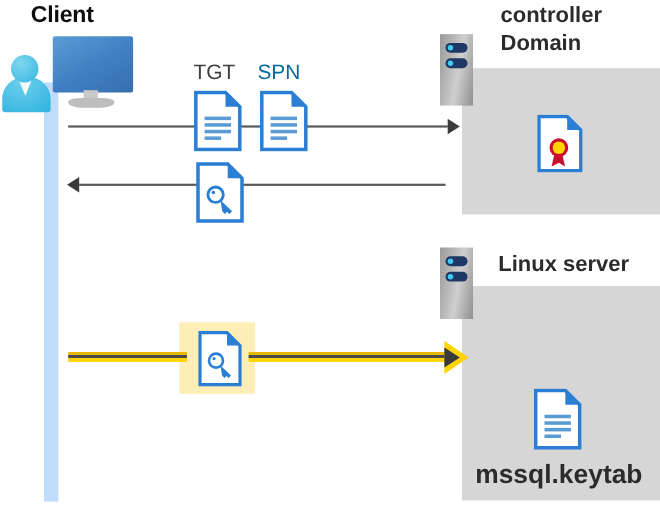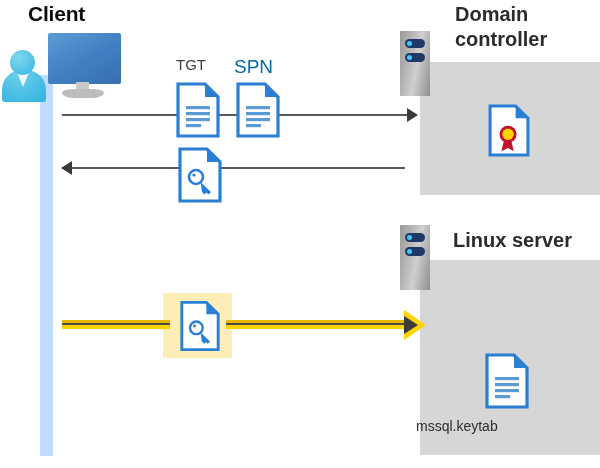--- a/index.html
+++ b/index.html
@@ -23,26 +23,26 @@
     left:455px; top:2px;
     font-size:20px; font-weight:bold; color:#2b2b2b;
     line-height:25px; width:140px;
   }
   .lbl-linux{
     left:453px; top:228px;
     font-size:20px; font-weight:bold; color:#2b2b2b;
     line-height:25px; width:150px;
   }
   .lbl-keytab{
-    left:416px; top:418px;
-    font-size:14px; font-weight:normal; color:#2b2b2b;
+    left:432px; top:418px;
+    font-size:24px; font-weight:bold; color:#2b2b2b;
   }
   .lbl-tgt{
     left:176px; top:56px;
-    font-size:15px; color:#404040;
+    font-size:19px; color:#404040;
   }
   .lbl-spn{
     left:234px; top:56px;
     font-size:19px; color:#0369a1;
   }
 
   
   .panel{background:#d6d6d6;}
   #dc-panel{left:420px; top:62px; width:180px; height:133px;}
   #linux-panel{left:420px; top:260px; width:180px; height:195px;}
@@ -178,22 +178,22 @@
 
   <div class="abs rack" id="dc-rack">
     <span class="led l1">
         <i></i>
       </span>
     <span class="led l2">
         <i></i>
       </span>
   </div>
   <div class="abs lbl-dc">
+    <div>controller</div>
     <div>Domain</div>
-    <div>controller</div>
   </div>
 
   <div class="abs rack" id="linux-rack">
     <span class="led l1">
         <i></i>
       </span>
     <span class="led l2">
         <i></i>
       </span>
   </div>

